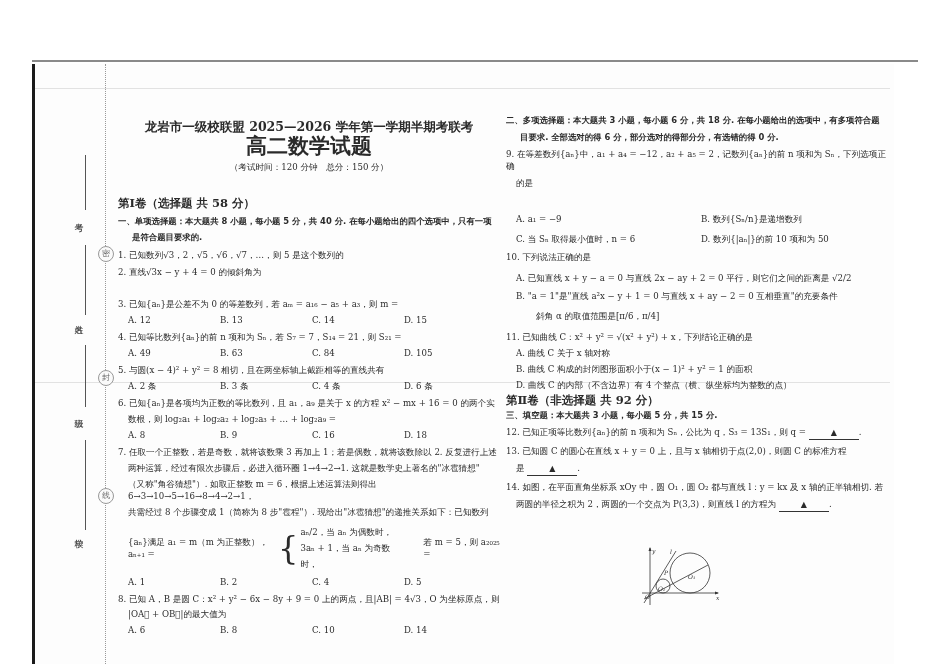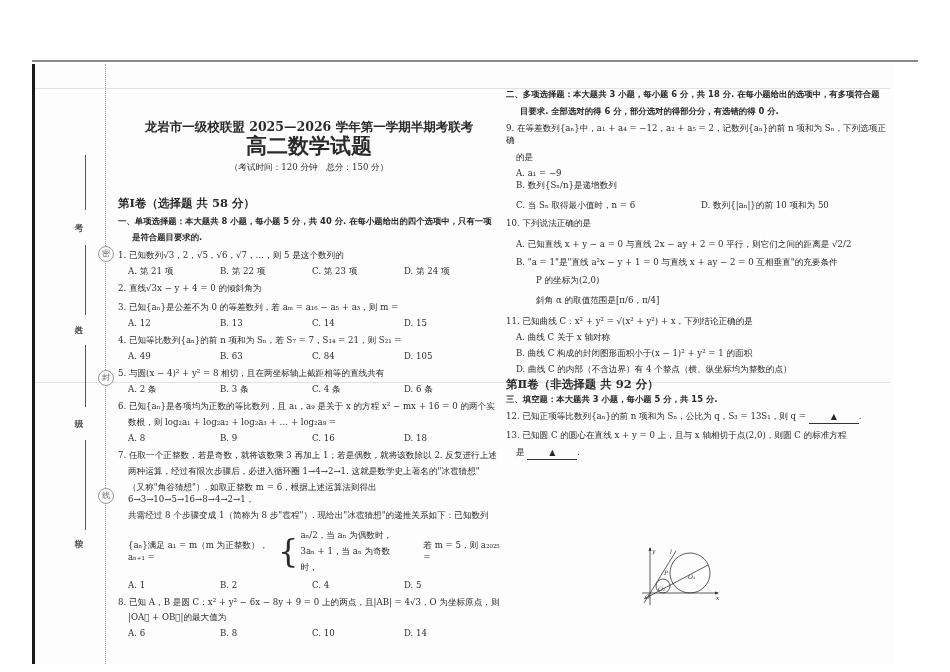--- a/index.html
+++ b/index.html
@@ -9,21 +9,21 @@
   .paper { position:absolute; left:32px; top:64px; width:862px; height:600px; background:#fdfdfd; }
   .leftbar { position:absolute; left:32px; top:64px; width:3px; height:600px; background:#1a1a1a; }
   .fold { position:absolute; left:105px; top:64px; width:0; height:600px; border-left:1px dotted #999; }
   .seal { position:absolute; left:98px; width:14px; height:14px; border-radius:50%; border:1px solid #999;
           font-size:8px; line-height:14px; text-align:center; color:#666; background:#fafafa; }
   .vlabel { position:absolute; left:72px; writing-mode:vertical-rl; font-size:9px; color:#444; }
   .vline { position:absolute; left:85px; width:1px; background:#555; }
   .scanline { position:absolute; height:1px; background:#e2e2e2; }
   .col { position:absolute; font-size:8.6px; line-height:12px; }
   .left { left:118px; top:100px; width:382px; }
-  .right { left:506px; top:88px; width:380px; }
+  .right { left:506px; top:114px; width:380px; }
   .hdr { text-align:center; font-weight:bold; font-size:12.5px; margin-top:21px; }
   .title { text-align:center; font-weight:bold; font-size:21px; line-height:26px; font-family:"DejaVu Sans", sans-serif; }
   .sub { text-align:center; font-size:8.6px; margin-top:2px; }
   .part { text-align:left; font-weight:bold; font-size:11.5px; }
   .sec { font-weight:bold; font-family:"DejaVu Sans", sans-serif; font-size:8.4px; }
   .indent { padding-left:14px; }
   .q { margin-top:2px; }
   .q .cont { padding-left:10px; }
   .opts4 { display:flex; padding-left:10px; margin-top:4px; }
   .opts4 span { width:92px; }
@@ -62,31 +62,25 @@
 <div class="col left">
   <div class="hdr">龙岩市一级校联盟 2025—2026 学年第一学期半期考联考</div>
   <div class="title">高二数学试题</div>
   <div class="sub">（考试时间：120 分钟　总分：150 分）</div>
   <div class="part" style="margin-top:24px;">第Ⅰ卷（选择题 共 58 分）</div>
   <div class="sec" style="margin-top:6px;">一、单项选择题：本大题共 8 小题，每小题 5 分，共 40 分. 在每小题给出的四个选项中，只有一项</div>
   <div class="sec indent" style="margin-top:4px;">是符合题目要求的.</div>
 
   <div class="q" style="margin-top:6px;">
     <div>1. 已知数列√3，2，√5，√6，√7，…，则 5 是这个数列的</div>
-    <div class="opts4">
-      <span>A. 第 21 项</span>
-      <span>B. 第 22 项</span>
-      <span>C. 第 23 项</span>
-      <span>D. 第 24 项</span>
-    </div>
   </div>
   <div class="q" style="margin-top:5px;">
     <div>2. 直线√3x − y + 4 = 0 的倾斜角为</div>
   </div>
-  <div class="q" style="margin-top:7px;">
+  <div class="q" style="margin-top:20px;">
     <div>3. 已知{aₙ}是公差不为 0 的等差数列，若 aₘ = a₁₆ − a₅ + a₃，则 m =</div>
     <div class="opts4">
       <span>A. 12</span>
       <span>B. 13</span>
       <span>C. 14</span>
       <span>D. 15</span>
     </div>
   </div>
   <div class="q" style="margin-top:5px;">
     <div>4. 已知等比数列{aₙ}的前 n 项和为 Sₙ，若 S₇ = 7，S₁₄ = 21，则 S₂₁ =</div>
@@ -149,36 +143,35 @@
   </div>
 </div>
 
 <div class="col right">
   <div class="sec">二、多项选择题：本大题共 3 小题，每小题 6 分，共 18 分. 在每小题给出的选项中，有多项符合题</div>
   <div class="sec indent" style="margin-top:5px;">目要求. 全部选对的得 6 分，部分选对的得部分分，有选错的得 0 分.</div>
 
   <div class="q" style="margin-top:5px;">
     <div>9. 在等差数列{aₙ}中，a₁ + a₄ = −12，a₂ + a₅ = 2，记数列{aₙ}的前 n 项和为 Sₙ，下列选项正确</div>
     <div class="cont" style="margin-top:5px;">的是</div>
-    <div class="opts2" style="margin-top:4px;flex-direction:column;">
+    <div class="opts2" style="margin-top:24px;">
       <span>A. a₁ = −9</span>
       <span>B. 数列{Sₙ/n}是递增数列</span>
     </div>
     <div class="opts2">
       <span>C. 当 Sₙ 取得最小值时，n = 6</span>
       <span>D. 数列{|aₙ|}的前 10 项和为 50</span>
     </div>
   </div>
 
   <div class="q" style="margin-top:6px;">
     <div>10. 下列说法正确的是</div>
     <div class="optline" style="margin-top:9px;">A. 已知直线 x + y − a = 0 与直线 2x − ay + 2 = 0 平行，则它们之间的距离是 √2/2</div>
     <div class="optline">B. "a = 1"是"直线 a²x − y + 1 = 0 与直线 x + ay − 2 = 0 互相垂直"的充要条件</div>
     <div class="optline">
-      <span class="c2">P 的坐标为(2,0)</span>
     </div>
     <div class="optline" style="margin-top:8px;">
       <span class="c2" style="margin-top:8px;">斜角 α 的取值范围是[π/6，π/4]</span>
     </div>
   </div>
 
   <div class="q" style="margin-top:9px;">
     <div>11. 已知曲线 C：x² + y² = √(x² + y²) + x，下列结论正确的是</div>
     <div class="optline" style="margin-top:4px;">A. 曲线 C 关于 x 轴对称</div>
     <div class="optline" style="margin-top:4px;">B. 曲线 C 构成的封闭图形面积小于(x − 1)² + y² = 1 的面积</div>
@@ -189,20 +182,27 @@
   <div class="sec" style="margin-top:3px;">三、填空题：本大题共 3 小题，每小题 5 分，共 15 分.</div>
 
   <div class="q" style="margin-top:5px;">
     <span>12. 已知正项等比数列{aₙ}的前 n 项和为 Sₙ，公比为 q，S₃ = 13S₁，则 q =</span>
     <span class="blank">▲</span><span>.</span>
   </div>
   <div class="q" style="margin-top:5px;">
     <div>13. 已知圆 C 的圆心在直线 x + y = 0 上，且与 x 轴相切于点(2,0)，则圆 C 的标准方程</div>
     <div class="cont" style="margin-top:5px;">
       <span>是</span>
+      <span class="blank">▲</span><span>.</span>
+    </div>
+  </div>
+  <div class="q" style="margin-top:5px;">
+    <div>14. 如图，在平面直角坐标系 xOy 中，圆 O₁，圆 O₂ 都与直线 l：y = kx 及 x 轴的正半轴相切. 若</div>
+    <div class="cont" style="margin-top:5px;">
+      <span>两圆的半径之积为 2，两圆的一个交点为 P(3,3)，则直线 l 的方程为</span>
       <span class="blank">▲</span><span>.</span>
     </div>
   </div>
 </div>
 
 <svg class="figure" viewBox="0 0 86 64">
   <g stroke="#333" stroke-width="0.8" fill="none">
     <line x1="14" y1="3" x2="14" y2="60"></line>
     <line x1="6" y1="48" x2="82" y2="48"></line>
     <line x1="8" y1="58" x2="40" y2="6"></line>

